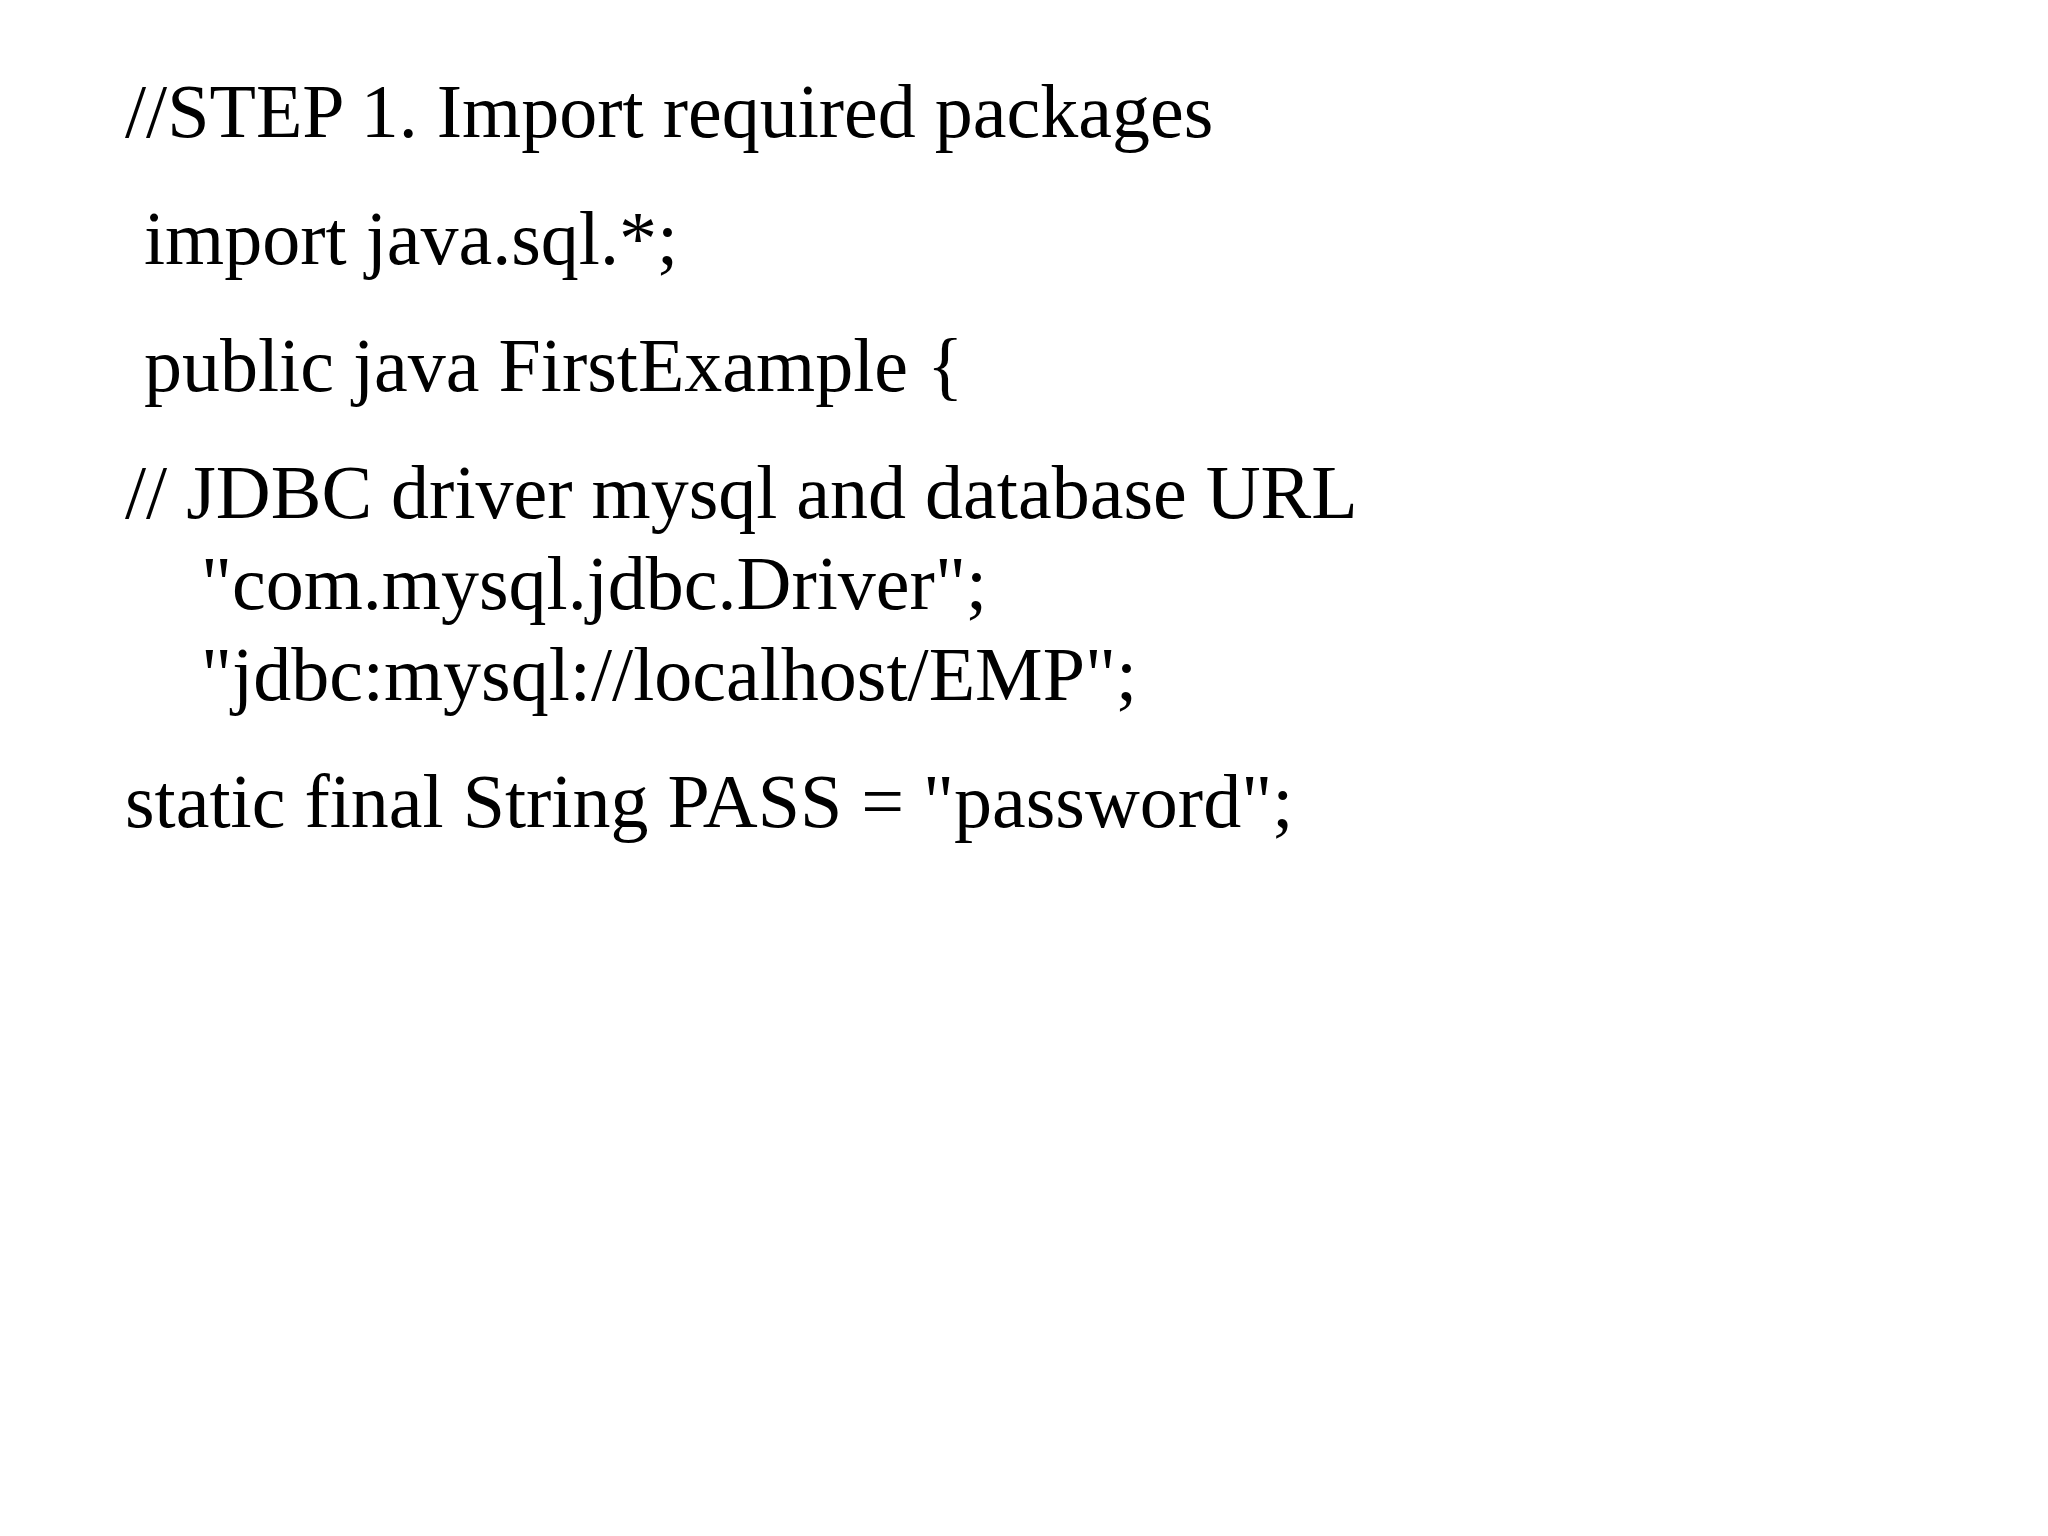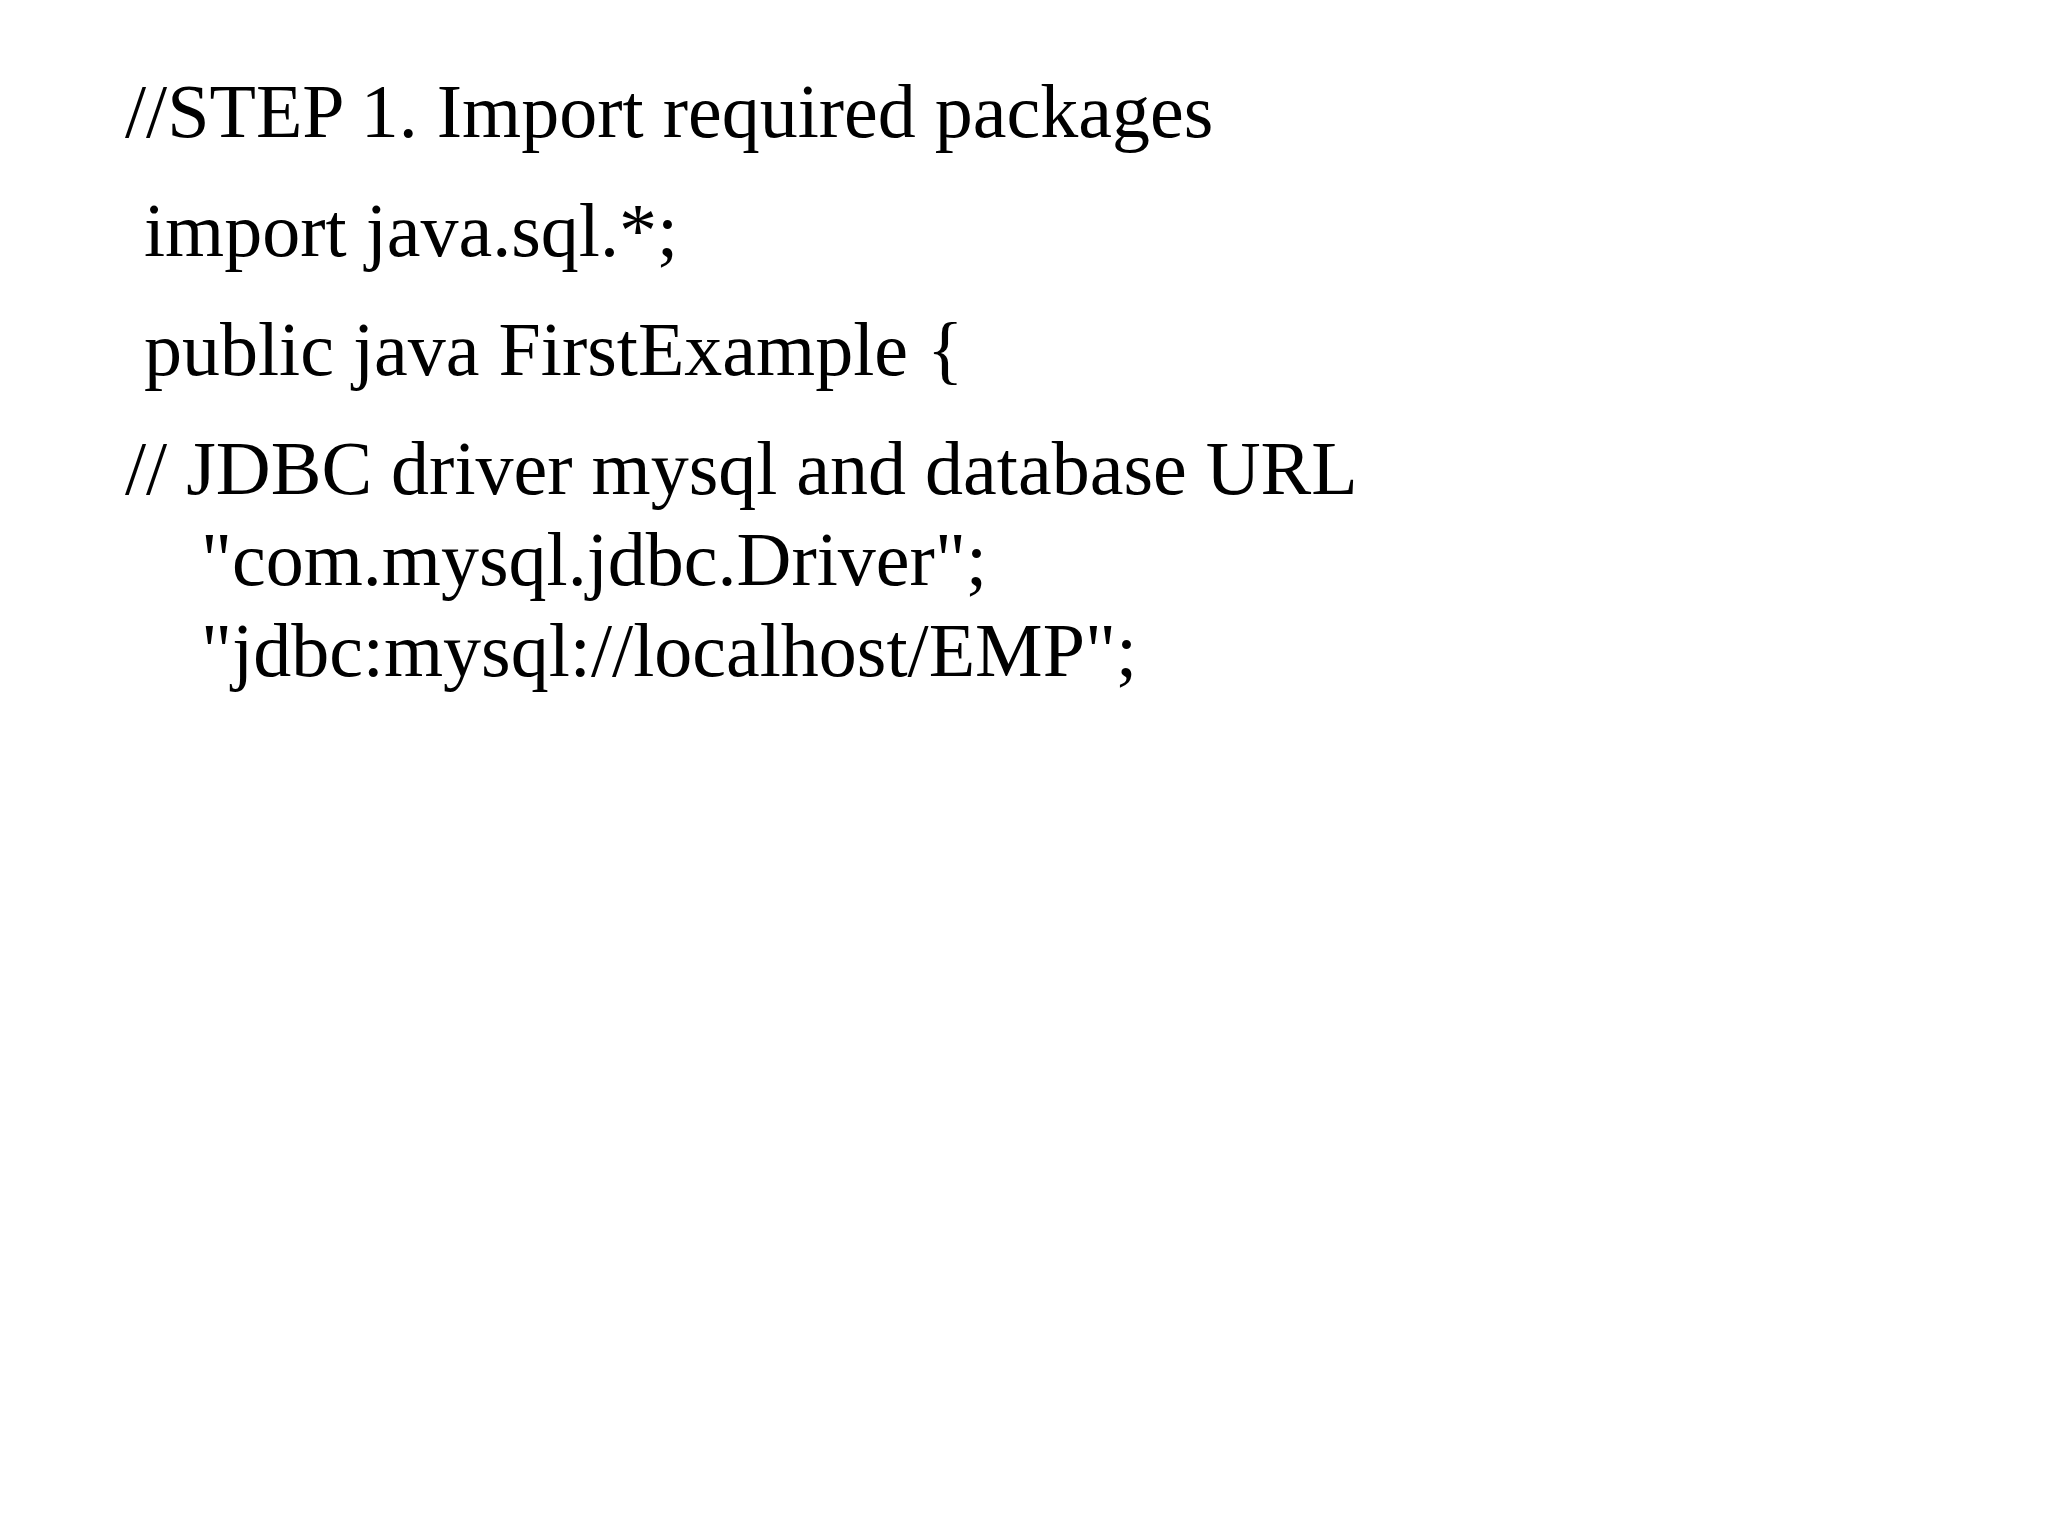--- a/index.html
+++ b/index.html
@@ -17,34 +17,35 @@
     position: absolute;
     top: 66px;
     left: 125px;
     right: 40px;
     color: #000000;
     font-family: Liberation Serif, serif;
   }
   .line {
     font-size: 76px;
     line-height: 91px;
-    margin-top: 28px;
+    margin-top: 36px;
     white-space: pre;
     letter-spacing: 0px;
   }
   .line:first-child {
     margin-top: 0;
   }
   .line.cont {
     margin-top: 0;
   }
 </style>
 </head>
 <body>
 
 <div class="code-block">
   <div class="line">//STEP 1. Import required packages</div>
   <div class="line"> import java.sql.*;</div>
   <div class="line"> public java FirstExample {</div>
   <div class="line">// JDBC driver mysql and database URL</div>
   <div class="line cont">    "com.mysql.jdbc.Driver";</div>
   <div class="line cont">    "jdbc:mysql://localhost/EMP";</div>
+  <div class="line">static final String PASS = "password";</div>
 </div>
 
 </body></html>

